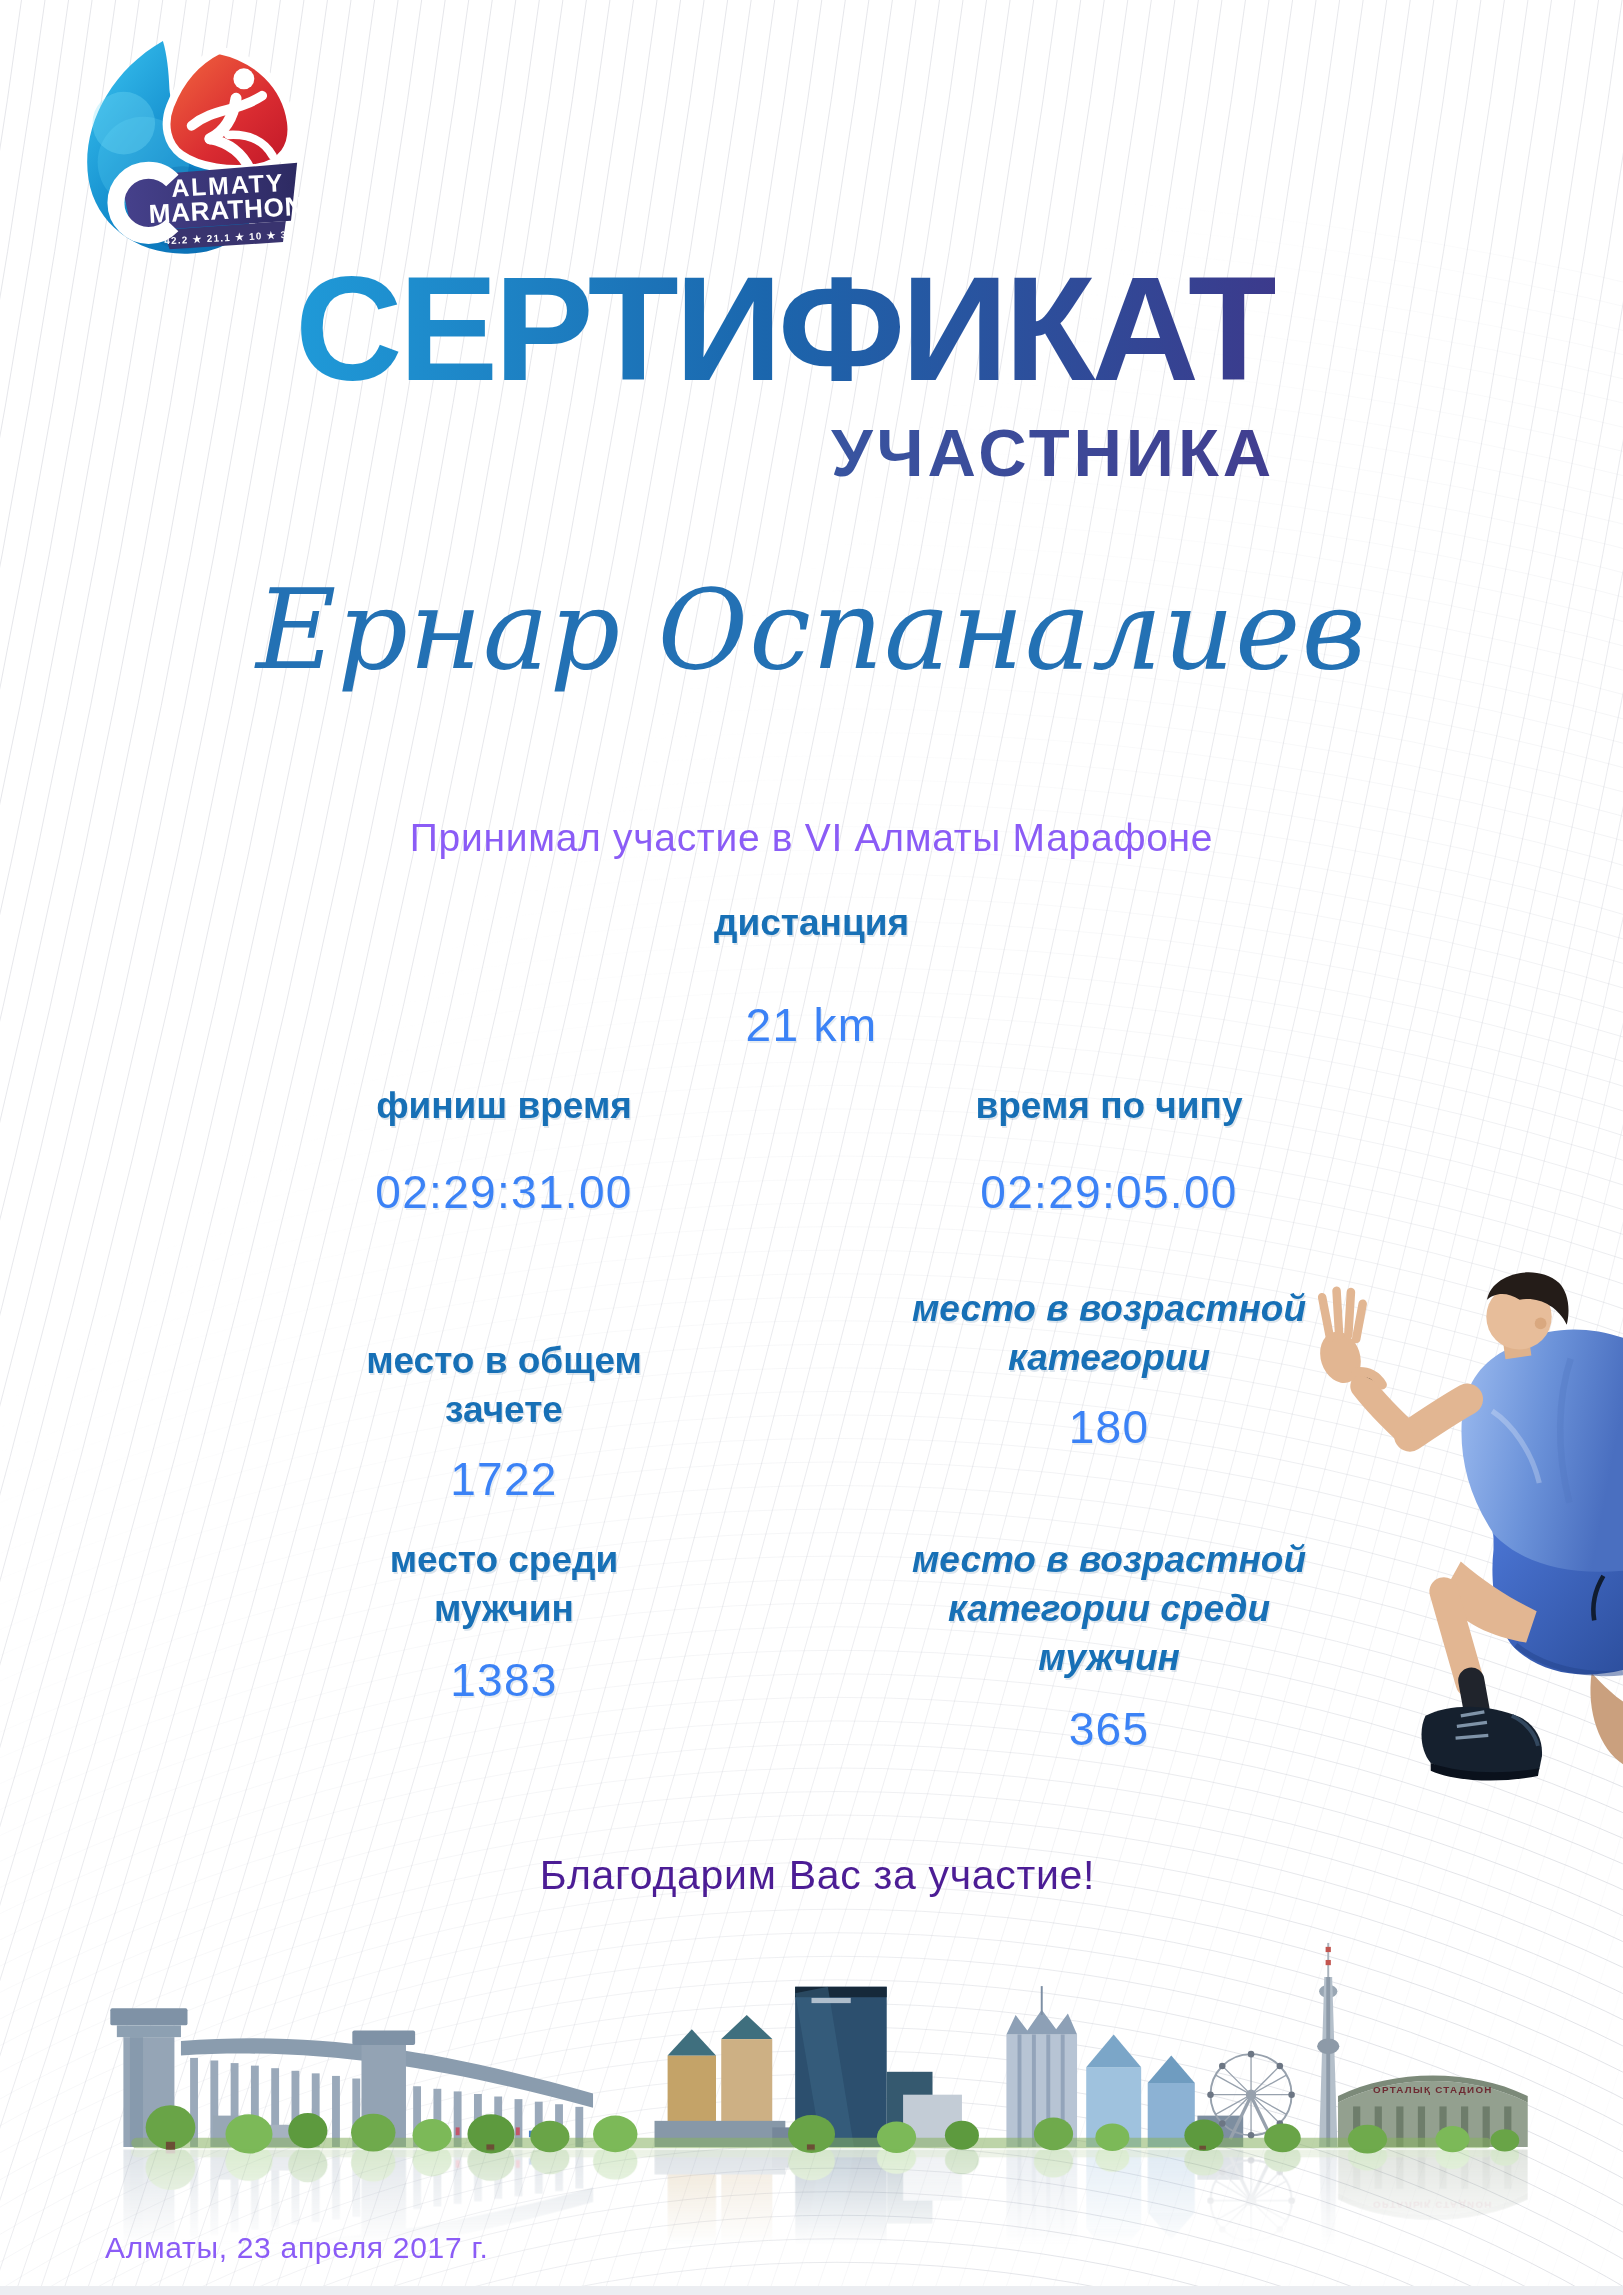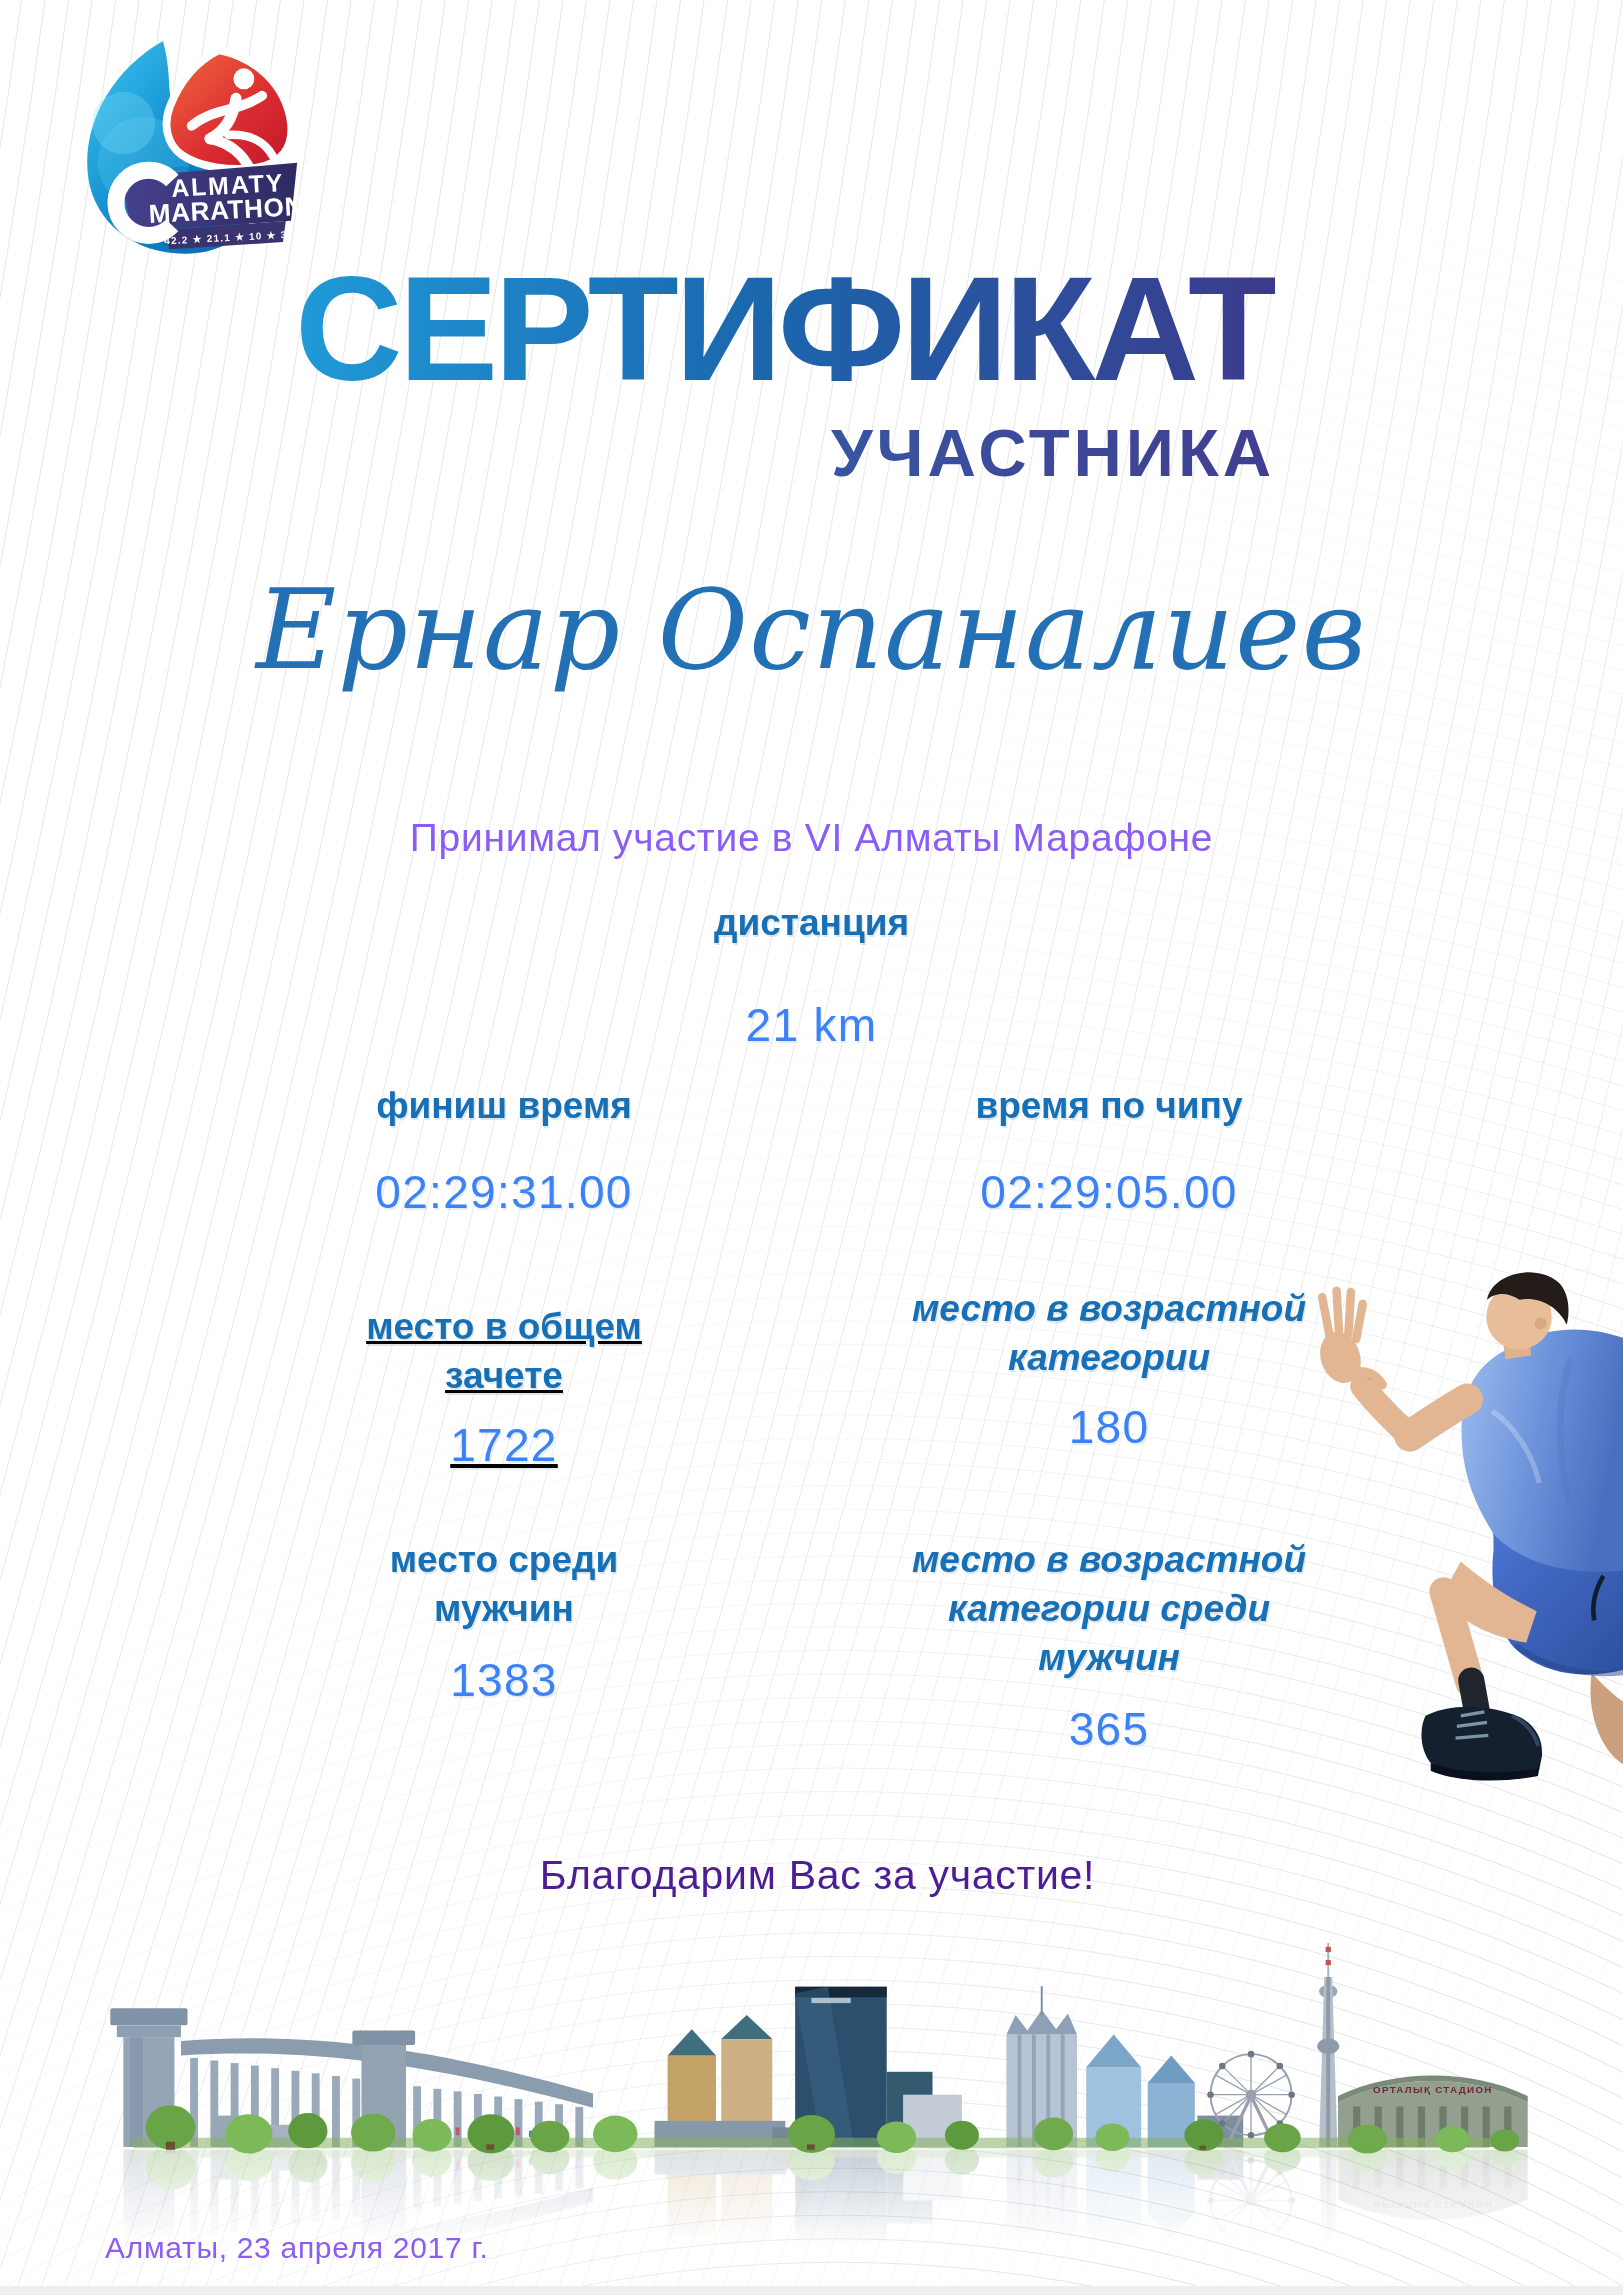--- a/index.html
+++ b/index.html
@@ -30,21 +30,21 @@
   
   .stat{position:absolute;text-align:center;}
   .stat-label{font-weight:bold;font-size:37px;color:#1770b6;line-height:1.32;margin:4px auto;
         text-shadow:1.3px 2px 0 rgba(21,77,130,.14);}
   .stat-value{font-size:46px;color:#3b82f6;letter-spacing:1.3px;
         text-shadow:1.3px 2px 0 rgba(21,77,130,.10);}
   .s-dist{left:0;right:0;top:895px;}
   .s-dist .stat-value{margin-top:50px;}
   .s-fin{left:275px;width:458px;top:1078px;}  .s-chip{left:880px;width:458px;top:1078px;}
   .s-fin .stat-value,.s-chip .stat-value{margin-top:34px;}
-  .s-overall{left:275px;width:458px;top:1299px;text-decoration:underline;} .s-age{left:880px;width:458px;top:1281px;}
+  .s-overall{left:275px;width:458px;top:1333px;} .s-age{left:880px;width:458px;top:1281px;}
   .s-overall .stat-value,.s-age .stat-value{margin-top:17px;}
   .s-men{left:275px;width:458px;top:1532px;} .s-agemen{left:880px;width:458px;top:1532px;}
   .s-men .stat-value,.s-agemen .stat-value{margin-top:19.6px;}
   .s-overall .stat-label,.s-men .stat-label{max-width:327px;}
   .s-age .stat-label,.s-agemen .stat-label{max-width:458px;font-style:italic;}
   .thanks{position:absolute;top:1852px;left:12px;right:0;text-align:center;
         font-size:41px;color:#4c1d95;letter-spacing:0.7px;}
   .date-line{position:absolute;top:2231px;left:105px;right:0;
         font-size:30px;color:#8b5cf6;letter-spacing:0.7px;}
   

